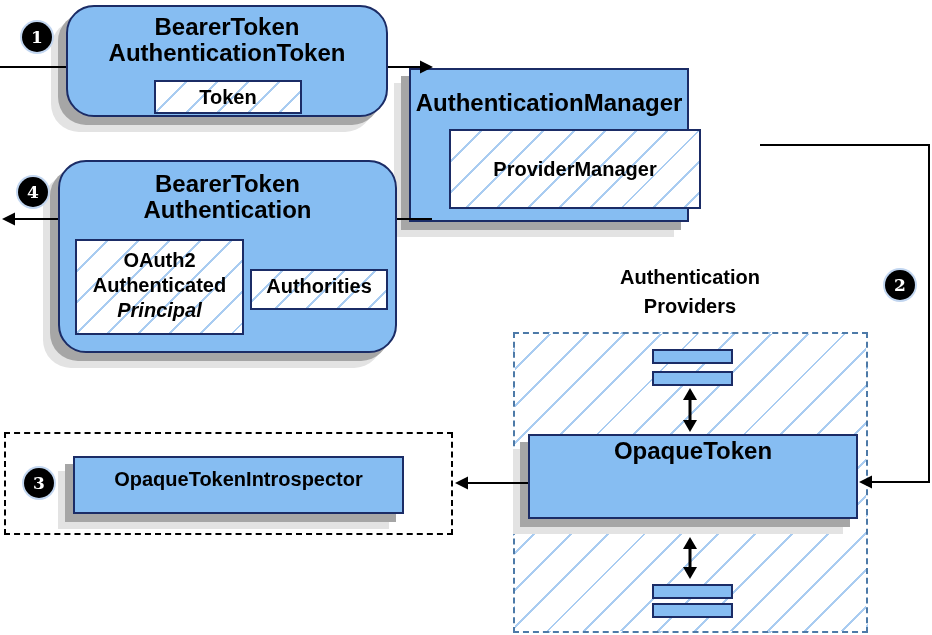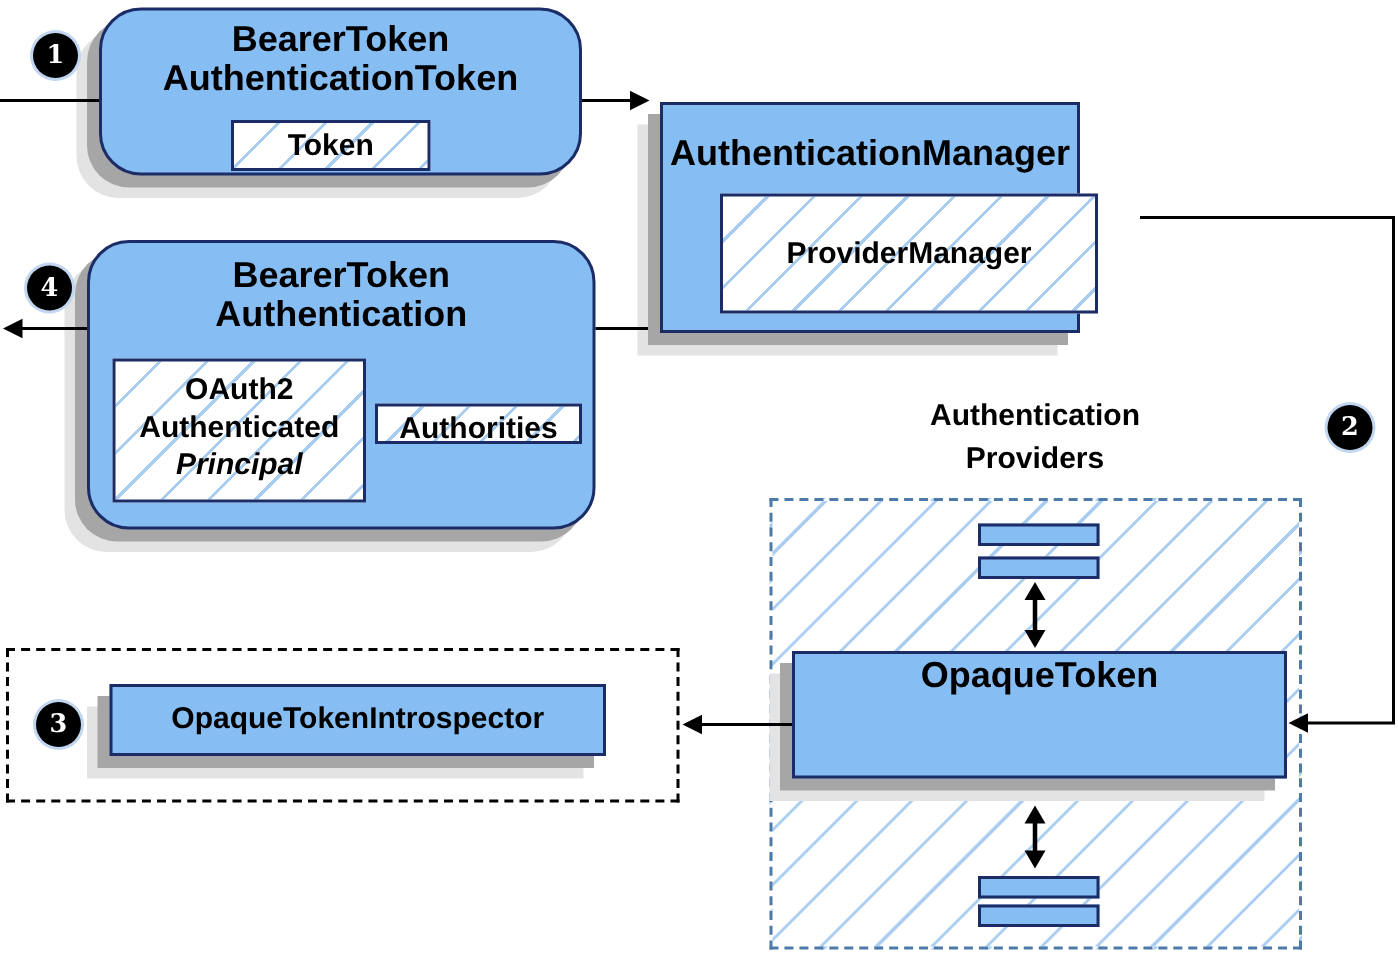--- a/index.html
+++ b/index.html
@@ -55,58 +55,58 @@
 <div class="canvas">
 
   <div class="badge" style="left:22px;top:22px;">1</div>
   <div class="badge" style="left:885px;top:270px;">2</div>
   <div class="badge" style="left:24px;top:468px;">3</div>
   <div class="badge" style="left:18px;top:177px;">4</div>
 
   <div class="node rounded" style="left:66px;top:5px;width:322px;height:112px;padding-top:7px;">
     <span class="node-title">BearerToken</span>
     <span class="node-title">AuthenticationToken</span>
-    <div class="inner hatch" style="left:86px;top:73px;width:133px;height:34px;line-height:30px;">Token</div>
+    <div class="inner hatch" style="left:86px;top:73px;width:148px;height:34px;line-height:30px;">Token</div>
   </div>
 
-  <div class="node" style="left:440px;top:68px;width:280px;height:154px;padding-top:20px;">
+  <div class="node" style="left:409px;top:68px;width:280px;height:154px;padding-top:20px;">
     <span class="node-title">AuthenticationManager</span>
     <div class="inner hatch" style="left:38px;top:59px;width:252px;height:80px;line-height:76px;">ProviderManager</div>
   </div>
 
   <div class="node rounded" style="left:58px;top:160px;width:339px;height:193px;padding-top:9px;">
     <span class="node-title">BearerToken</span>
     <span class="node-title">Authentication</span>
     <div class="inner hatch" style="left:15px;top:77px;width:169px;height:96px;padding-top:7px;line-height:25px;">
       <span style="display:block;">OAuth2</span>
       <span style="display:block;">Authenticated</span>
       <span style="display:block;font-style:italic;">Principal</span>
     </div>
-    <div class="inner hatch" style="left:190px;top:107px;width:138px;height:27px;line-height:31px;">Authorities</div>
+    <div class="inner hatch" style="left:190px;top:107px;width:138px;height:41px;line-height:31px;">Authorities</div>
   </div>
 
   <div class="section-title">
     <span style="display:block;">Authentication</span>
     <span style="display:block;">Providers</span>
   </div>
 
   <div class="providers-box"></div>
 
   <div class="bar" style="left:652px;top:349px;"></div>
   <div class="bar" style="left:652px;top:371px;"></div>
 
   <div class="node" style="left:528px;top:434px;width:330px;height:85px;padding-top:2px;">
     <span class="node-title">OpaqueToken</span>
   </div>
 
   <div class="bar" style="left:652px;top:584px;"></div>
   <div class="bar" style="left:652px;top:603px;"></div>
 
   <div class="introspector-container"></div>
-  <div class="node" style="left:73px;top:456px;width:331px;height:48px;line-height:42px;font-size:20px;">OpaqueTokenIntrospector</div>
+  <div class="node" style="left:73px;top:456px;width:331px;height:58px;line-height:42px;font-size:20px;">OpaqueTokenIntrospector</div>
 
   <svg class="connectors" width="932" height="635" viewBox="0 0 932 635">
     <g stroke="#000000" stroke-width="2" fill="none">
       <line x1="0" y1="67" x2="66" y2="67"></line>
       <line x1="388" y1="67" x2="421" y2="67"></line>
       <polyline points="760,145 929,145 929,482 871,482"></polyline>
       <line x1="432" y1="219" x2="397" y2="219"></line>
       <line x1="58" y1="219" x2="14" y2="219"></line>
       <line x1="528" y1="483" x2="467" y2="483"></line>
       <line x1="690" y1="398" x2="690" y2="422" stroke-width="3"></line>

